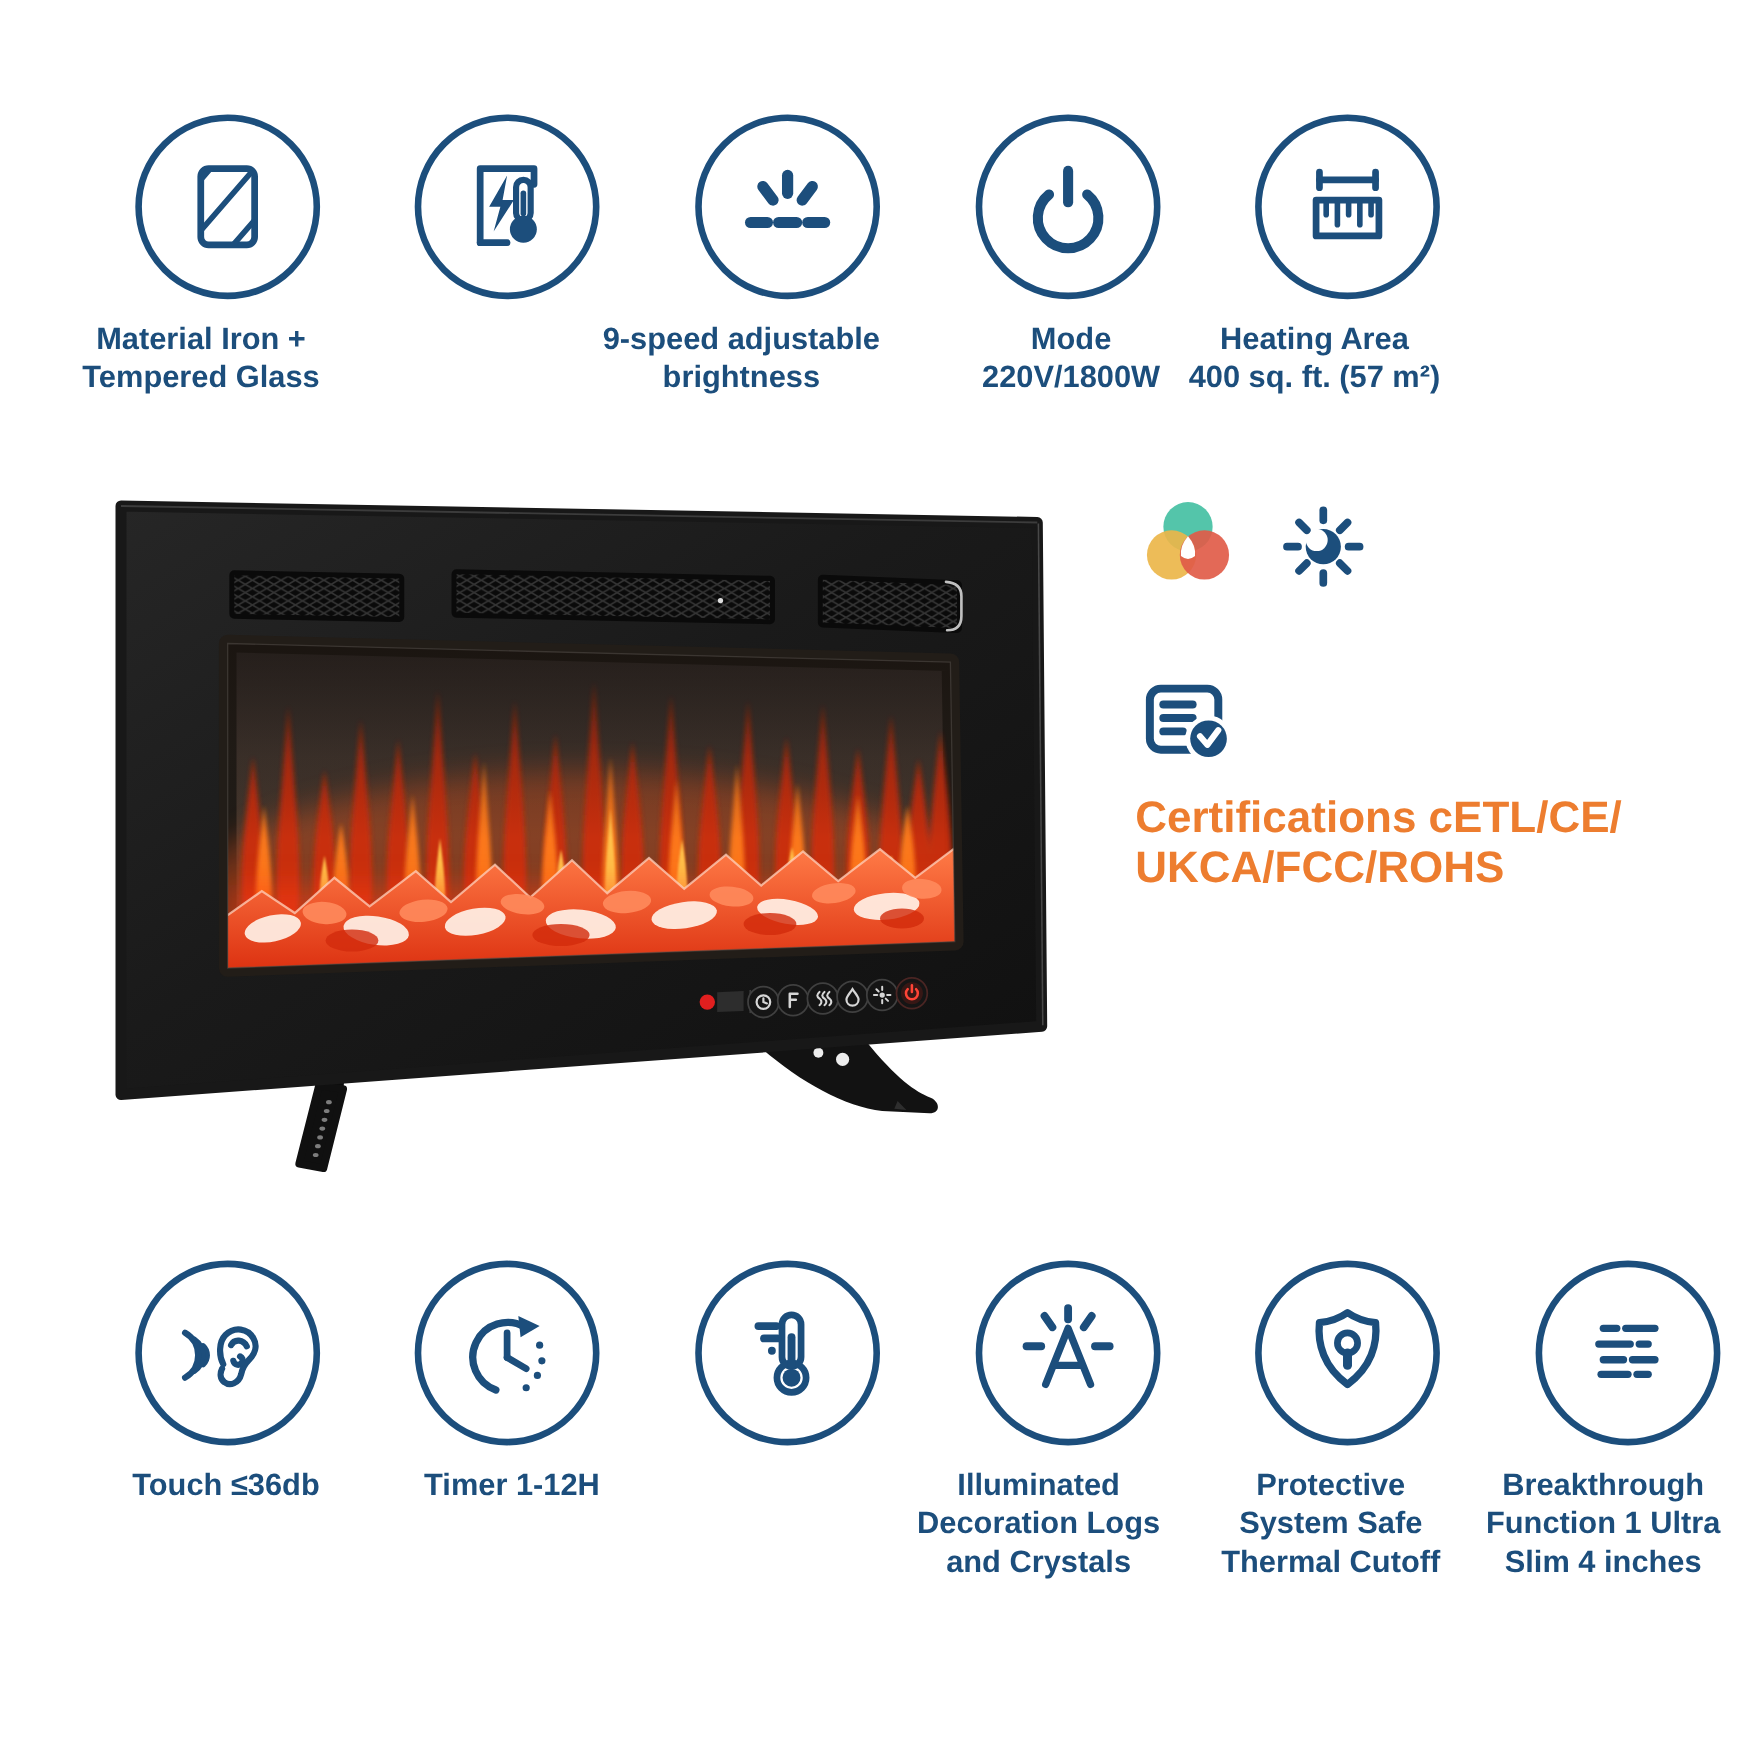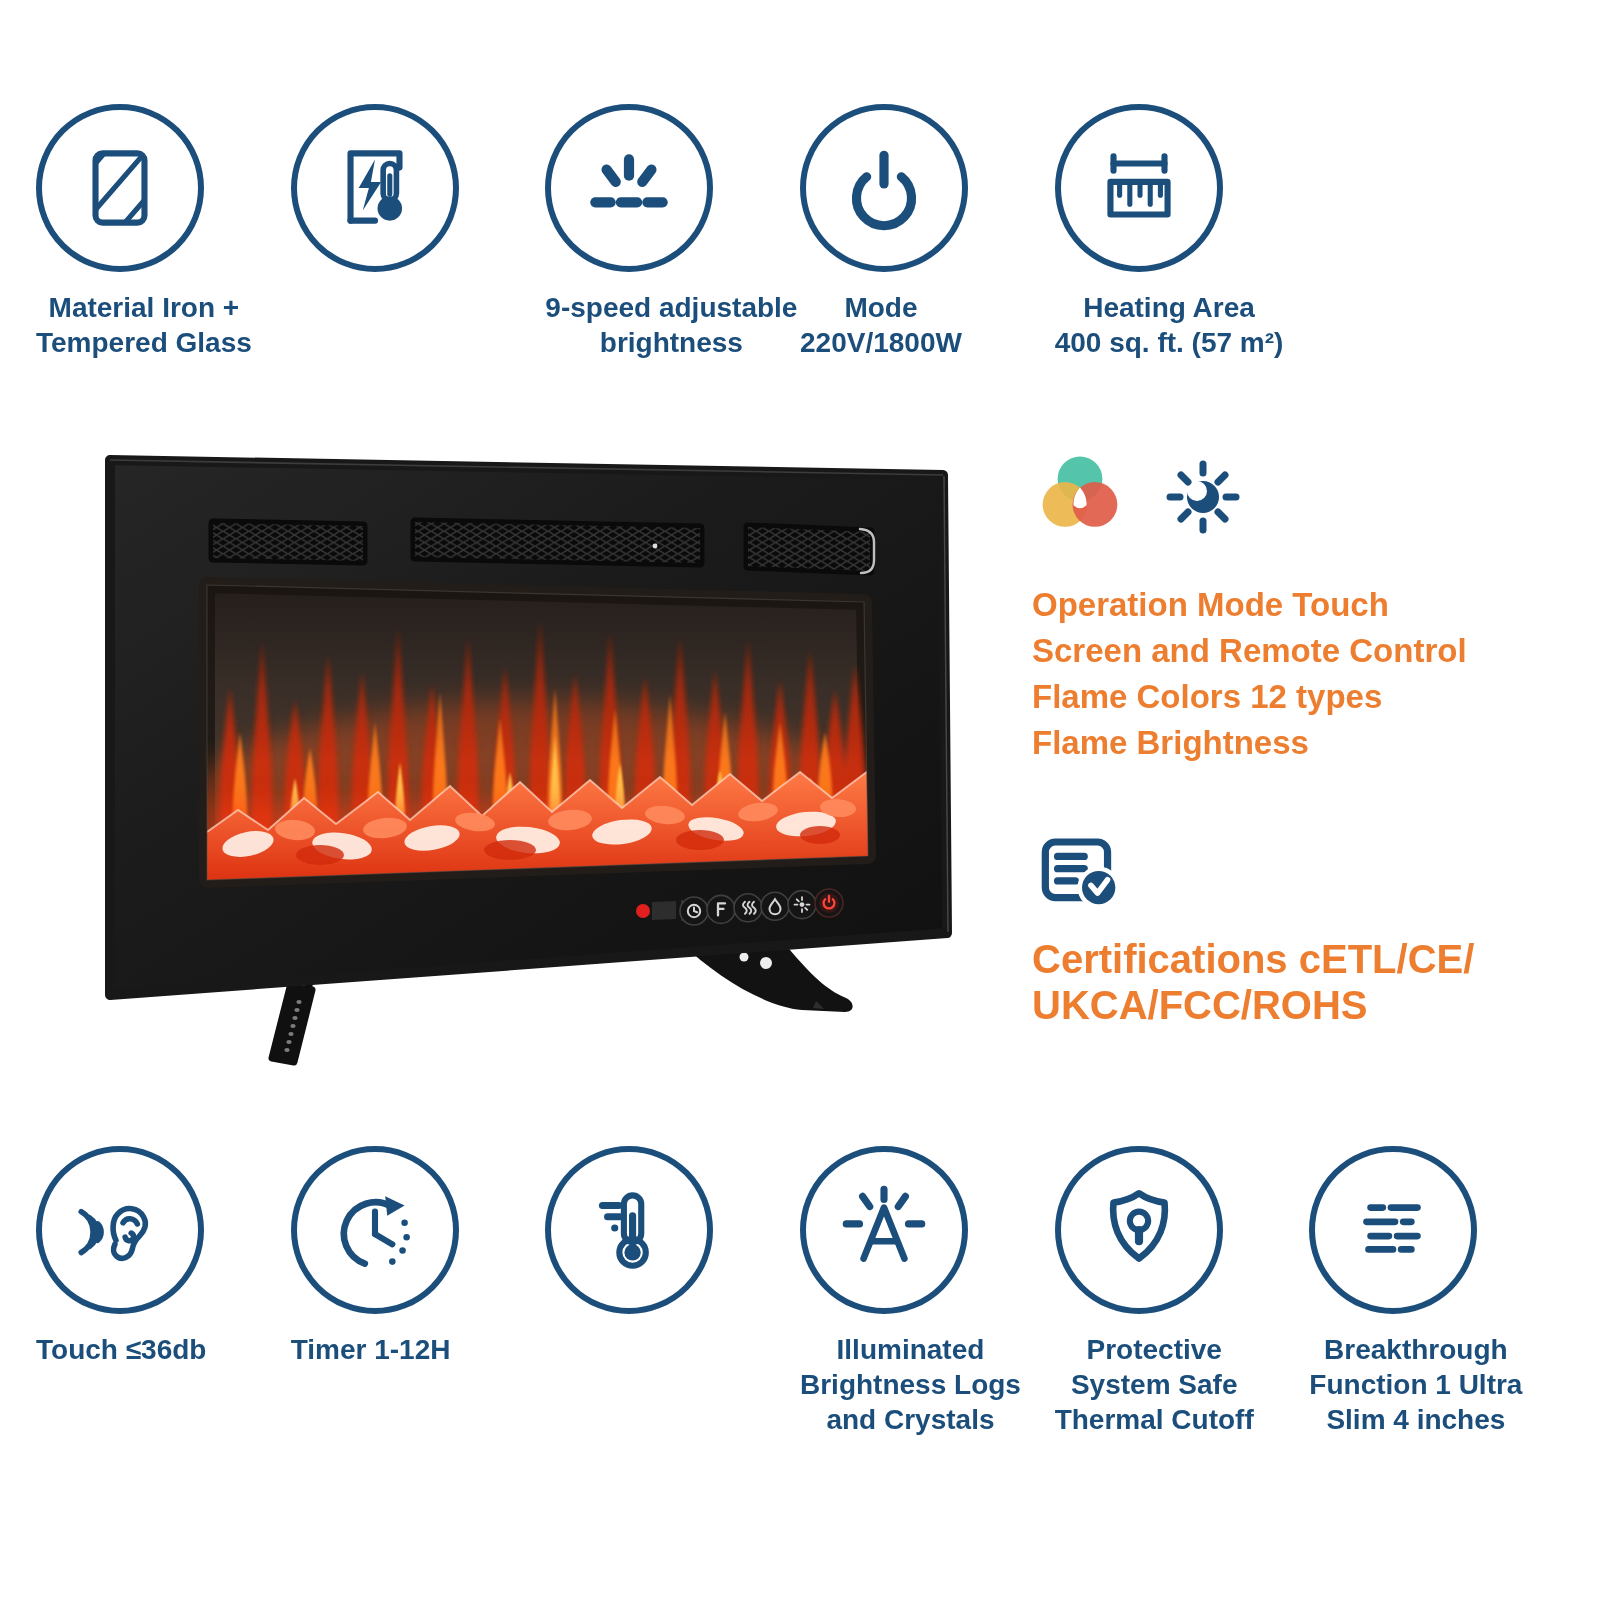--- a/index.html
+++ b/index.html
@@ -6,21 +6,21 @@
   body{
     width:1600px;height:1600px;position:relative;background:#ffffff;
     font-family:"Liberation Sans", sans-serif;overflow:hidden;
   }
   .feature-row{
     position:absolute;left:36px;width:1528px;
     display:grid;grid-template-columns:repeat(6,1fr);
   }
   .feature-row.top{top:104px;}
   .feature-row.bottom{top:1146px;}
-  .feature{display:flex;flex-direction:column;align-items:flex-start;}
+  .feature{display:flex;flex-direction:column;align-items:flex-end;}
   .icon-circle{
     width:156px;height:156px;border:6px solid #1c4e7c;border-radius:50%;
     display:flex;align-items:center;justify-content:center;flex:none;
     background:#fff;
   }
   .icon-circle svg{width:102px;height:102px;}
   .icon-stroke{stroke:#1c4e7c;fill:none;stroke-linecap:round;stroke-linejoin:round;}
   .feature-label{
     margin-top:18px;font-weight:700;font-size:28px;line-height:35px;
     color:#1c4e7c;text-align:center;white-space:pre-line;
@@ -368,24 +368,20 @@
           <line x1="12" y1="45" x2="22" y2="45"></line>
             <line x1="68" y1="45" x2="78" y2="45"></line>
           <line x1="23" y1="23" x2="30" y2="30"></line>
             <line x1="67" y1="23" x2="60" y2="30"></line>
           <line x1="23" y1="67" x2="30" y2="60"></line>
             <line x1="67" y1="67" x2="60" y2="60"></line>
         </g>
       </svg>
     </span>
   </div>
-  <div class="rp-text">Operation Mode Touch
-Screen and Remote Control
-Flame Colors 12 types
-Flame Brightness</div>
   <div class="rp-cert-icon">
     <svg width="100" height="100" viewBox="0 0 90 90">
       <rect x="12" y="18" width="56" height="50" rx="9" fill="none" stroke="#1c4e7c" stroke-width="6.5"></rect>
       <g stroke="#1c4e7c" stroke-width="6.5" stroke-linecap="round">
         <line x1="23" y1="31" x2="47" y2="31"></line>
         <line x1="23" y1="42" x2="47" y2="42"></line>
         <line x1="23" y1="53" x2="39" y2="53"></line>
       </g>
       <circle cx="60" cy="59" r="19" fill="#ffffff"></circle>
       <circle cx="60" cy="59" r="15" fill="#1c4e7c"></circle>
@@ -460,21 +456,21 @@
         <g class="icon-stroke" stroke-width="7">
           <line x1="50" y1="10" x2="50" y2="20"></line>
           <line x1="29" y1="17" x2="36" y2="27"></line>
           <line x1="71" y1="17" x2="64" y2="27"></line>
           <line x1="13" y1="44" x2="26" y2="44"></line>
           <line x1="87" y1="44" x2="74" y2="44"></line>
         </g>
       </svg>
     </div>
     <div class="feature-label">Illuminated
-Brightness Logs
+Decoration Logs
 and Crystals</div>
   </div>
 
   <div class="feature">
     <div class="icon-circle">
       <svg viewBox="0 0 100 100">
         <path class="icon-stroke" stroke-width="6.5" d="M50,14 C57,19 66,22 75,23 C77,42 71,63 50,78 C29,63 23,42 25,23 C34,22 43,19 50,14 Z"></path>
         <circle class="icon-stroke" cx="50" cy="41" r="9" stroke-width="6"></circle>
         <line class="icon-stroke" x1="50" y1="50" x2="50" y2="61" stroke-width="8"></line>
       </svg>

